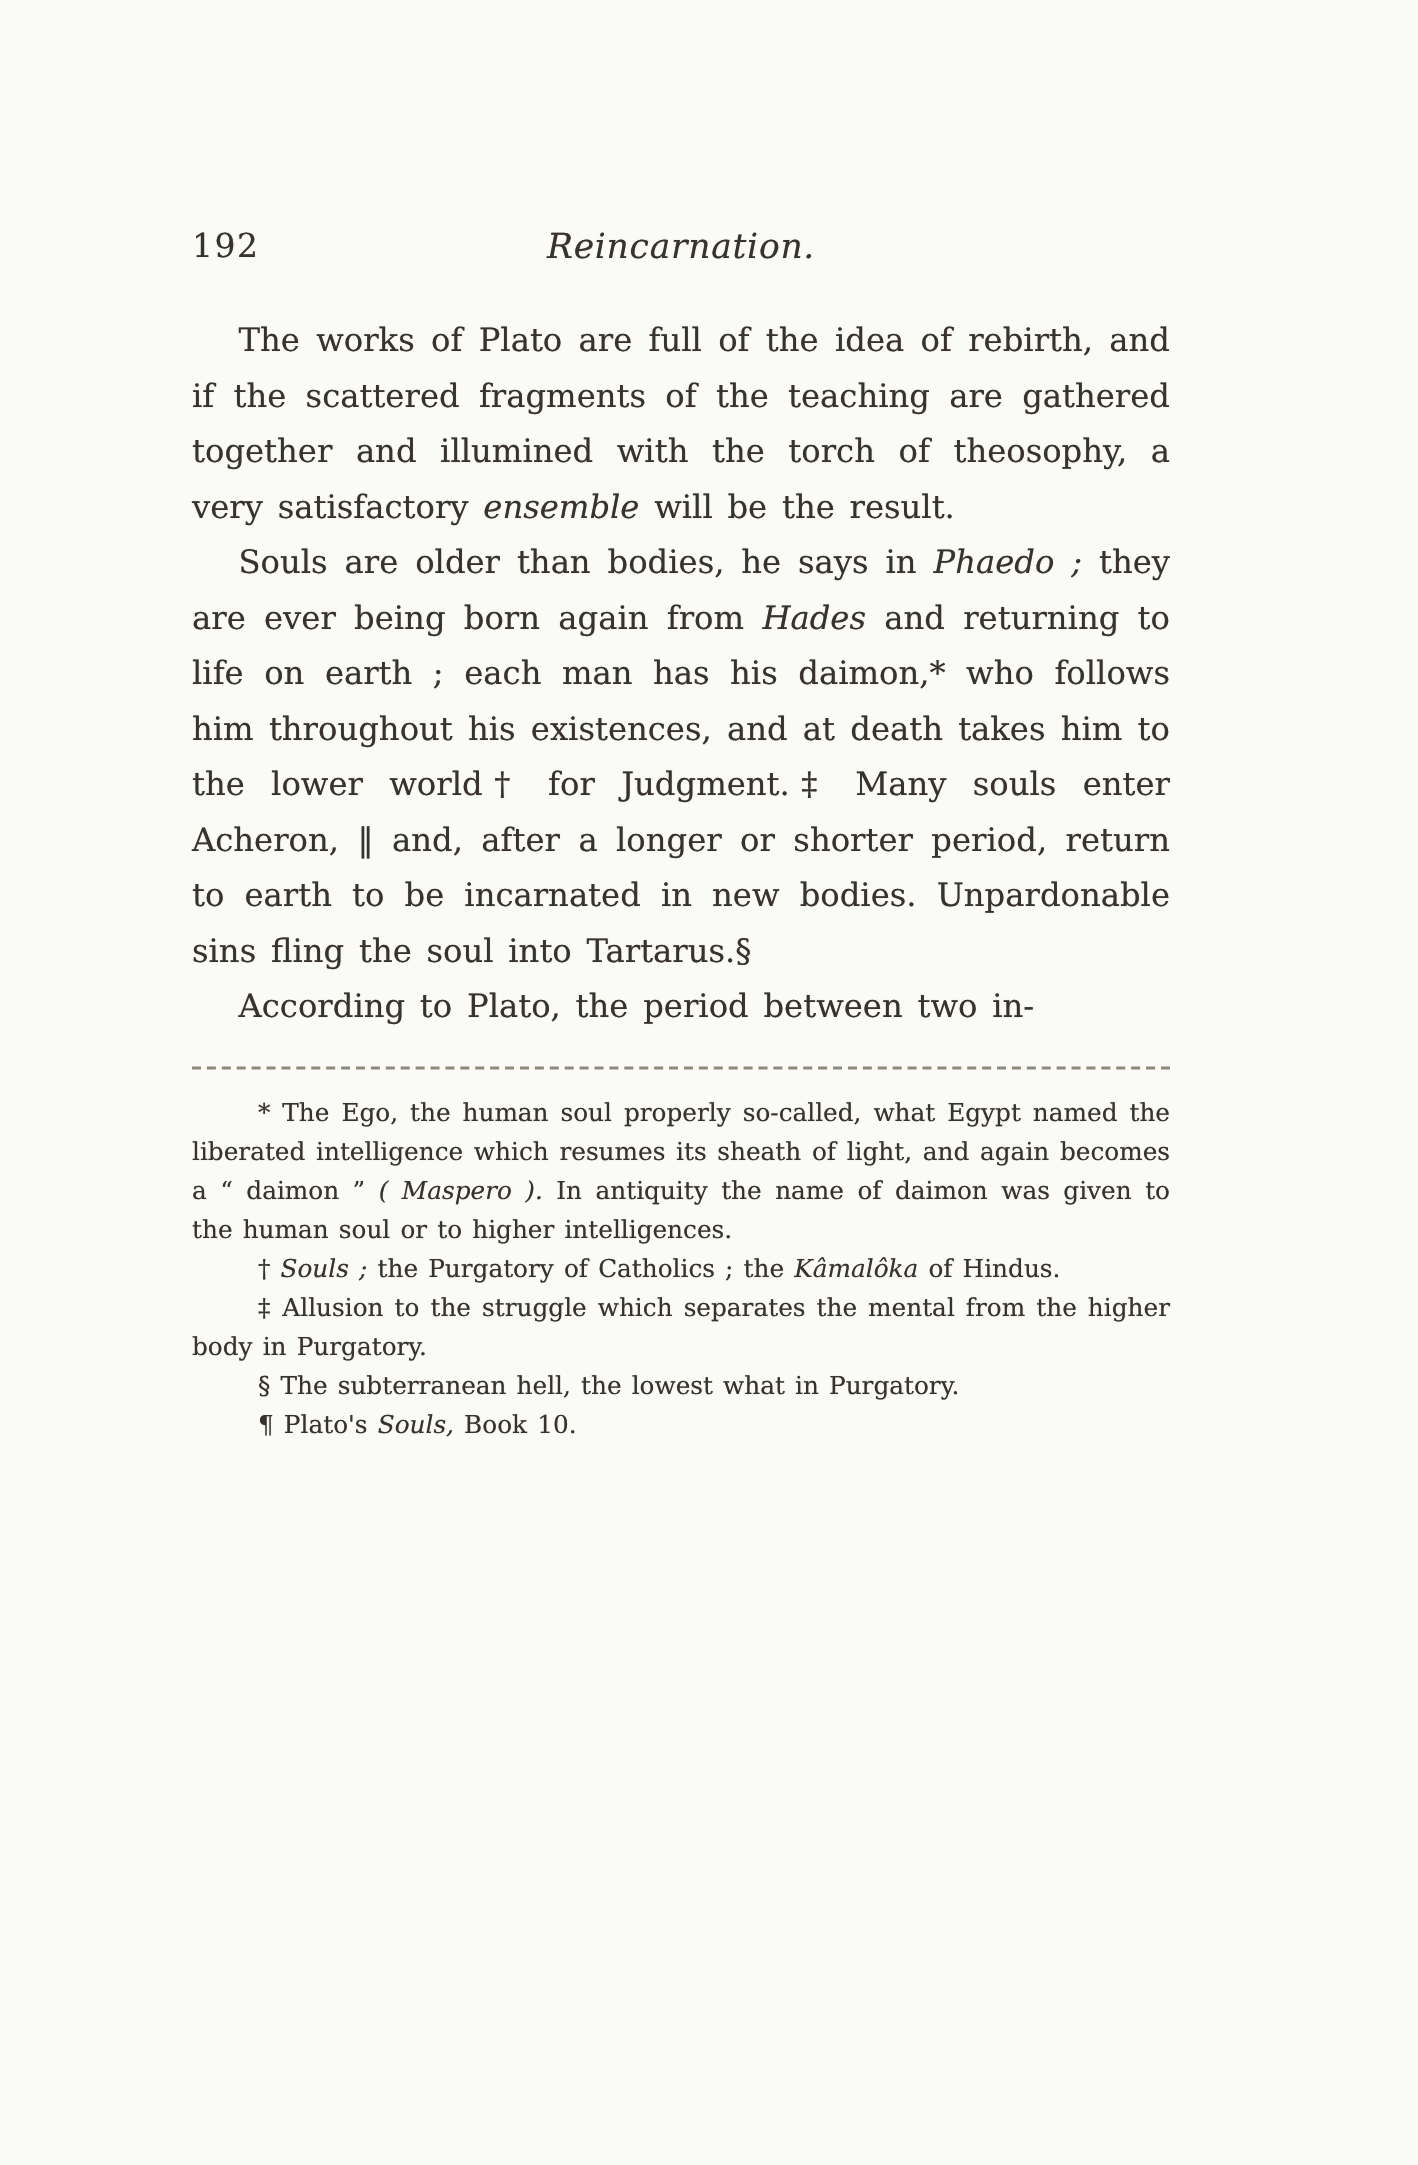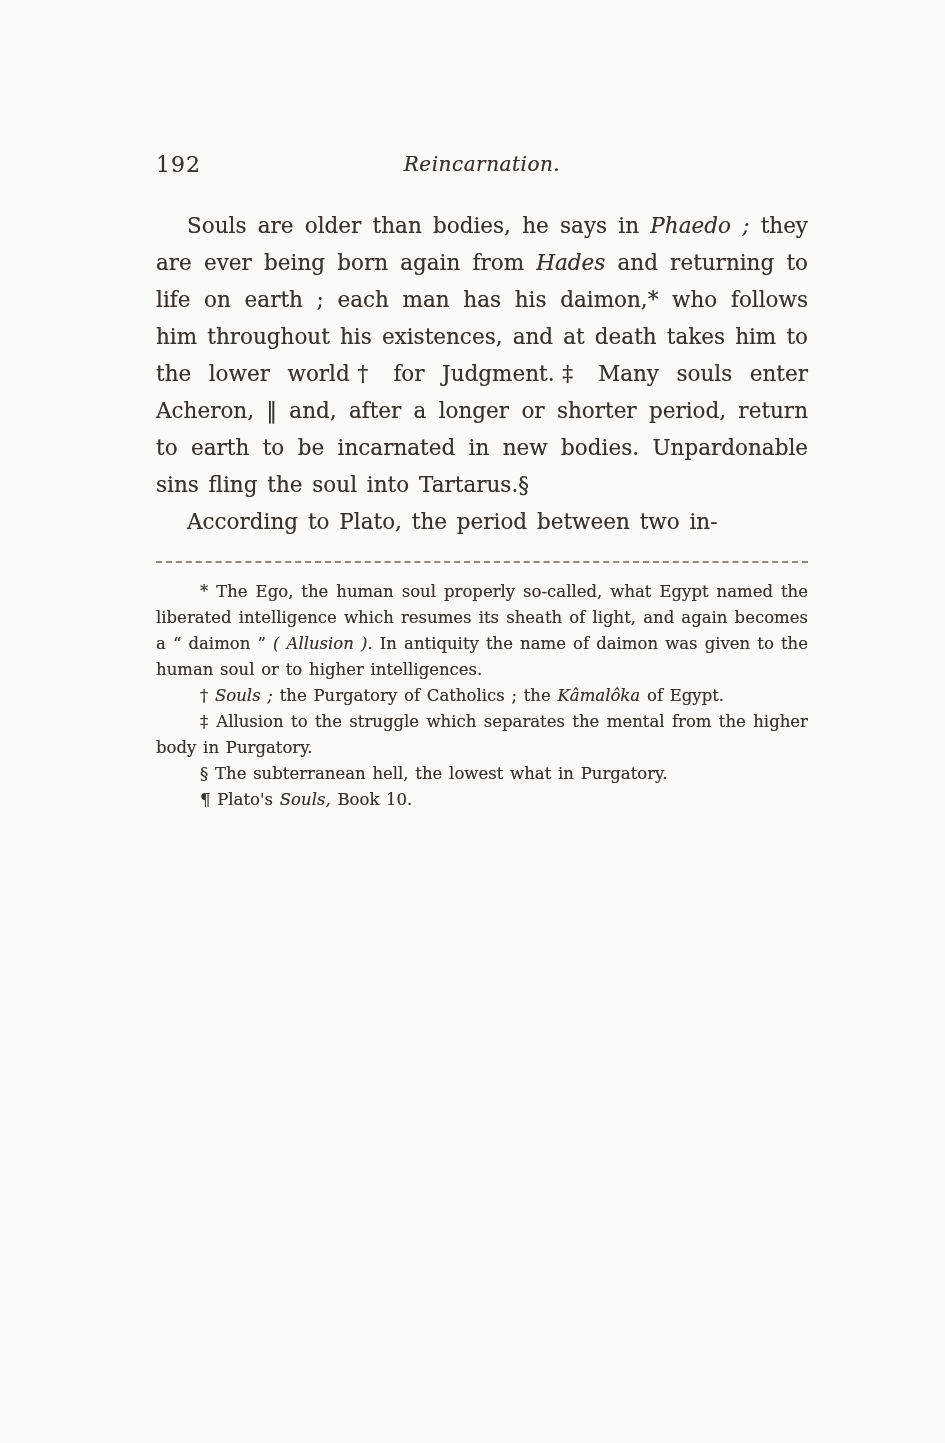--- a/index.html
+++ b/index.html
@@ -10,41 +10,41 @@
     width: 945px;
     height: 1443px;
     background: #fafaf6;
     position: relative;
     font-family: "DejaVu Serif", "Liberation Serif", serif;
     color: #37322b;
     overflow: hidden;
   }
   .page {
     position: absolute;
-    left: 156px;
+    left: 128px;
     top: 152px;
     width: 652px;
     text-shadow: 0 0 0.5px rgba(60, 54, 44, 0.55);
   }
   .header {
     position: relative;
     margin-bottom: 32px;
   }
   .page-number {
     position: absolute;
     left: 0;
     top: 0;
     font-size: 22px;
     letter-spacing: 1px;
   }
   .running-title {
     display: block;
     text-align: center;
     font-style: italic;
-    font-size: 20px;
+    font-size: 23px;
     letter-spacing: 0.5px;
   }
   .body-text p {
     margin: 0;
     font-size: 21.5px;
     line-height: 1.72;
     text-align: justify;
     text-indent: 31px;
     word-spacing: 3px;
   }
@@ -70,33 +70,34 @@
 <body>
 
 <div class="page">
 
   <div class="header">
     <span class="page-number">192</span>
     <span class="running-title">Reincarnation.</span>
   </div>
 
   <div class="body-text">
+    <p><span>The works of Plato are full of the idea of rebirth, and if the scattered fragments of the teaching are gathered together and illumined with the torch of theosophy, a very satisfactory </span><span class="it">ensemble</span><span> will be the result.</span></p>
 
     <p><span>Souls are older than bodies, he says in </span><span class="it">Phaedo ;</span><span> they are ever being born again from </span><span class="it">Hades</span><span> and returning to life on earth ; each man has his daimon,* who follows him throughout his existences, and at death takes him to the lower world† for Judgment.‡ Many souls enter Acheron, ‖ and, after a longer or shorter period, return to earth to be incarnated in new bodies. Unpardonable sins fling the soul into Tartarus.§</span></p>
 
 
     <p><span>According to Plato, the period between two in-</span></p>
   </div>
 
   <hr class="footnote-rule">
 
   <div class="footnotes">
-    <p><span>* The Ego, the human soul properly so-called, what Egypt named the liberated intelligence which resumes its sheath of light, and again becomes a “ daimon ” </span><span class="it">( Allusion ).</span><span> In antiquity the name of daimon was given to the human soul or to higher intelligences.</span></p>
+    <p><span>* The Ego, the human soul properly so-called, what Egypt named the liberated intelligence which resumes its sheath of light, and again becomes a “ daimon ” </span><span class="it">( Maspero ).</span><span> In antiquity the name of daimon was given to the human soul or to higher intelligences.</span></p>
 
-    <p><span>† </span><span class="it">Souls ;</span><span> the Purgatory of Catholics ; the </span><span class="it">Kâmalôka</span><span> of Egypt.</span></p>
+    <p><span>† </span><span class="it">Souls ;</span><span> the Purgatory of Catholics ; the </span><span class="it">Kâmalôka</span><span> of Hindus.</span></p>
 
     <p><span>‡ Allusion to the struggle which separates the mental from the higher body in Purgatory.</span></p>
 
 
     <p><span>§ The subterranean hell, the lowest what in Purgatory.</span></p>
 
     <p><span>¶ Plato's </span><span class="it">Souls,</span><span> Book 10.</span></p>
   </div>
 
 </div>

